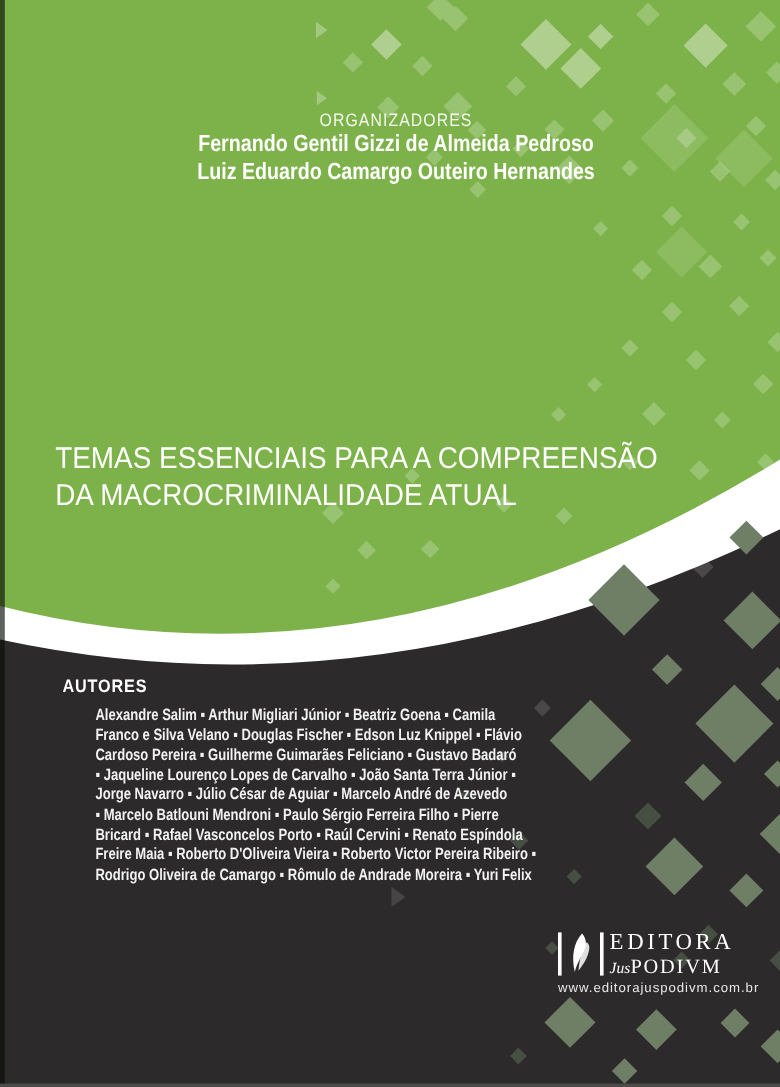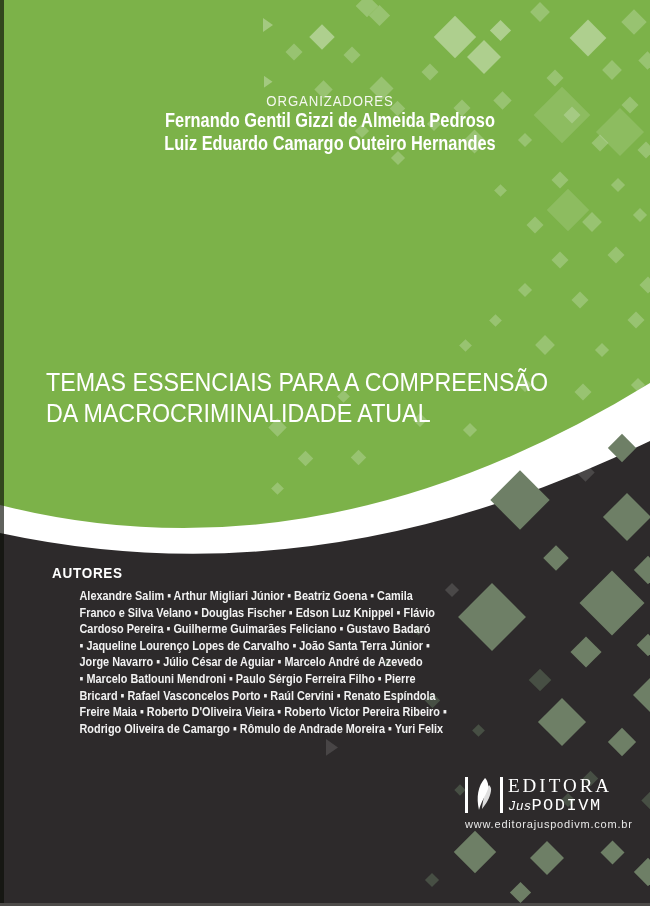--- a/index.html
+++ b/index.html
@@ -45,21 +45,21 @@
     text-align:center;font-size:13.6px;font-weight:700;line-height:16.6px;
     color:#f2f2f2;transform:scaleX(.8);transform-origin:center;white-space:nowrap;
   }
 
   .logo{position:absolute;left:465px;top:776px;width:170px;}
   .logo-row{display:flex;align-items:stretch;justify-content:flex-start;gap:5px;height:38px;}
   .logo-bar{width:3px;background:#fff;height:36px;align-self:center;}
   .logo-quill{align-self:center;}
   .logo-text{display:flex;flex-direction:column;justify-content:center;font-family:"Liberation Serif", serif;line-height:1;}
   .logo-editora{font-size:19px;letter-spacing:3px;font-variant:small-caps;text-transform:uppercase;}
-  .logo-jusrow{margin-top:2px;white-space:nowrap;font-family:Liberation Mono, monospace;}
+  .logo-jusrow{margin-top:2px;white-space:nowrap;}
   .logo-jus{font-style:italic;font-size:13px;}
   .logo-podivm{font-size:17px;letter-spacing:1.5px;}
   .logo-site{margin-top:4px;font-size:11px;letter-spacing:.8px;color:#e8e8e8;white-space:nowrap;}
 
   .spine-edge{position:absolute;left:0;top:0;width:4px;height:906px;background:rgba(10,14,6,.65);z-index:6;}
   .bottom-edge{position:absolute;left:0;bottom:0;width:650px;height:3px;background:#4d4b49;z-index:6;}
 </style>
 </head>
 <body>
 

